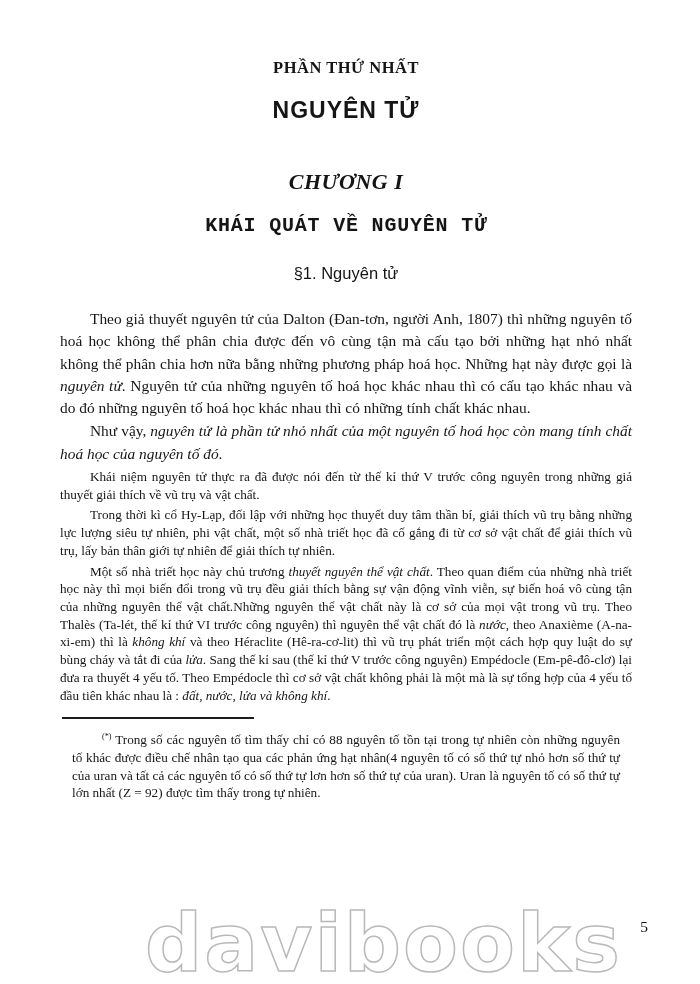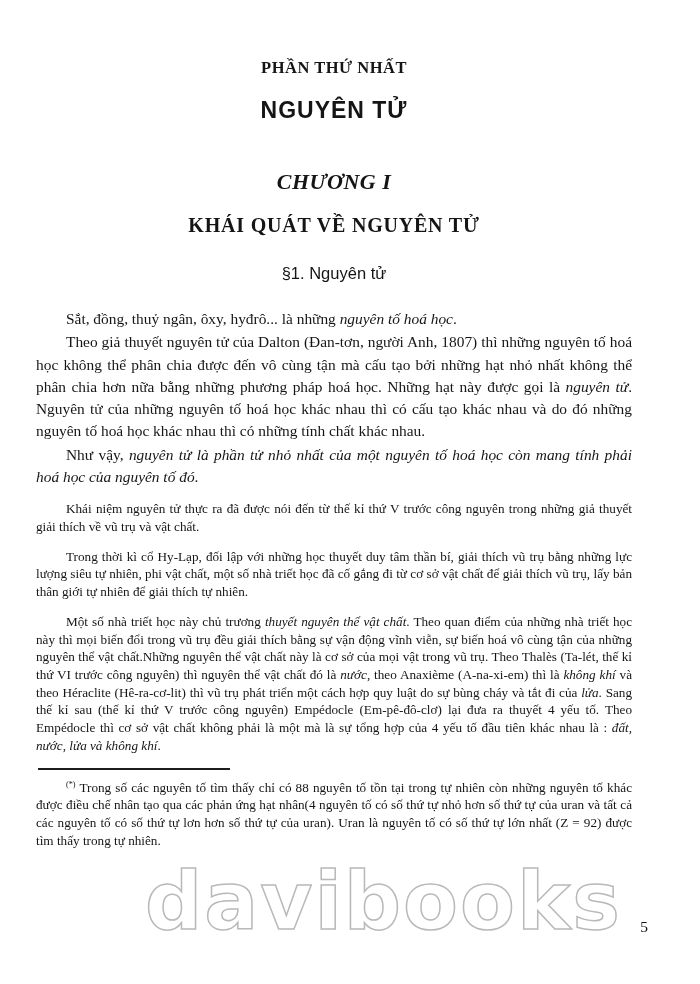--- a/index.html
+++ b/index.html
@@ -8,41 +8,41 @@
     background: #ffffff;
     color: #151515;
     font-family: "Liberation Serif", serif;
     position: relative;
     overflow: hidden;
   }
   .page {
     position: relative;
     width: 684px; height: 984px;
     box-sizing: border-box;
-    padding: 58px 52px 0 36px;
+    padding: 58px 52px 0 60px;
   }
   
   .headings { text-align: center; }
   .h-part {
     font-family: "Liberation Serif", serif;
     font-size: 16.5px; font-weight: 700; letter-spacing: 0.5px;
   }
   .h-part-title {
     font-family: "Liberation Sans", sans-serif;
     font-size: 23px; font-weight: 700; letter-spacing: 1px;
     margin-top: 19px;
   }
   .h-chapter {
     font-family: "Liberation Serif", serif;
     font-size: 22px; font-weight: 700; font-style: italic;
     letter-spacing: 0.5px;
     margin-top: 45px;
   }
   .h-chapter-title {
-    font-family: Liberation Serif, serif;
+    font-family: Liberation Mono, monospace;
     font-size: 20px; font-weight: 700; letter-spacing: 0.8px;
     margin-top: 19px;
   }
   .h-section {
     font-family: "Liberation Sans", sans-serif;
     font-size: 16.5px; font-weight: 400;
     margin-top: 27px;
   }
   
   .body-text { margin-top: 25px; }
@@ -50,44 +50,44 @@
     margin: 0;
     font-size: 15.4px;
     line-height: 22.3px;
     text-align: justify;
     text-indent: 30px;
   }
   .para + .para { margin-top: 1px; }
   .para.small {
     font-size: 13.2px;
     line-height: 17.7px;
-    margin-top: 12px;
+    margin-top: 3px;
   }
   .para em { font-style: italic; }
   sup { font-size: 0.62em; line-height: 0; }
   
   .footnote-sep {
     width: 192px; height: 0;
     border-top: 2px solid #1d1d1d;
     margin: 13px 0 9px 2px;
   }
   .footnote {
     font-size: 13.2px;
     line-height: 17.7px;
     text-align: justify;
     text-indent: 30px;
-    margin: 0;
+    margin: 12px;
   }
   
   .watermark {
     position: absolute; left: 0; top: 0; width: 700px; height: 984px;
     pointer-events: none; z-index: 3;
   }
   .wm-logo {
-    position: absolute; left: 145px; top: 862px;
+    position: absolute; left: 145px; top: 904px;
     font-family: "DejaVu Sans", sans-serif;
     font-size: 80px; font-weight: 700; letter-spacing: 2px;
     color: #ffffff;
     -webkit-text-stroke: 1.5px #b9b9b9;
     line-height: 1;
   }
   .wm-slogan {
     position: absolute; left: 238px; top: 936px;
     font-family: "DejaVu Sans", sans-serif;
     font-size: 36px; font-weight: 700; letter-spacing: 2px;
@@ -108,23 +108,22 @@
 
   <div class="headings">
     <div class="h-part">PHẦN THỨ NHẤT</div>
     <div class="h-part-title">NGUYÊN TỬ</div>
     <div class="h-chapter">CHƯƠNG I</div>
     <div class="h-chapter-title">KHÁI QUÁT VỀ NGUYÊN TỬ</div>
     <div class="h-section">§1. Nguyên tử</div>
   </div>
 
   <div class="body-text">
-    <p class="para"><span>Sắt, đồng, thuỷ ngân, ôxy, hyđrô... là những </span><em>nguyên tố hoá học</em><span>.</span></p>
     <p class="para"><span>Theo giả thuyết nguyên tử của Dalton (Đan-tơn, người Anh, 1807) thì những nguyên tố hoá học không thể phân chia được đến vô cùng tận mà cấu tạo bởi những hạt nhỏ nhất không thể phân chia hơn nữa bằng những phương pháp hoá học. Những hạt này được gọi là </span><em>nguyên tử</em><span>. Nguyên tử của những nguyên tố hoá học khác nhau thì có cấu tạo khác nhau và do đó những nguyên tố hoá học khác nhau thì có những tính chất khác nhau.</span></p>
-    <p class="para"><span>Như vậy, </span><em>nguyên tử là phần tử nhỏ nhất của một nguyên tố hoá học còn mang tính phải hoá học của nguyên tố đó</em><span>.</span></p>
+    <p class="para"><span>Như vậy, </span><em>nguyên tử là phần tử nhỏ nhất của một nguyên tố hoá học còn mang tính chất hoá học của nguyên tố đó</em><span>.</span></p>
     <p class="para small"><span>Khái niệm nguyên tử thực ra đã được nói đến từ thế kỉ thứ V trước công nguyên trong những giả thuyết giải thích về vũ trụ và vật chất.</span></p>
     <p class="para small"><span>Trong thời kì cổ Hy-Lạp, đối lập với những học thuyết duy tâm thần bí, giải thích vũ trụ bằng những lực lượng siêu tự nhiên, phi vật chất, một số nhà triết học đã cố gắng đi từ cơ sở vật chất để giải thích vũ trụ, lấy bản thân giới tự nhiên để giải thích tự nhiên.</span></p>
     <p class="para small"><span>Một số nhà triết học này chủ trương </span><em>thuyết nguyên thể vật chất</em><span>. Theo quan điểm của những nhà triết học này thì mọi biến đổi trong vũ trụ đều giải thích bằng sự vận động vĩnh viễn, sự biến hoá vô cùng tận của những nguyên thể vật chất.Những nguyên thể vật chất này là cơ sở của mọi vật trong vũ trụ. Theo Thalès (Ta-lét, thế kỉ thứ VI trước công nguyên) thì nguyên thể vật chất đó là </span><em>nước</em><span>, theo Anaxième (A-na-xi-em) thì là </span><em>không khí</em><span> và theo Héraclite (Hê-ra-cơ-lit) thì vũ trụ phát triển một cách hợp quy luật do sự bùng cháy và tắt đi của </span><em>lửa</em><span>. Sang thế kỉ sau (thế kỉ thứ V trước công nguyên) Empédocle (Em-pê-đô-clơ) lại đưa ra thuyết 4 yếu tố. Theo Empédocle thì cơ sở vật chất không phải là một mà là sự tổng hợp của 4 yếu tố đầu tiên khác nhau là : </span><em>đất, nước, lửa và không khí</em><span>.</span></p>
   </div>
 
   <div class="footnote-sep"></div>
   <p class="footnote"><sup>(*)</sup><span> Trong số các nguyên tố tìm thấy chỉ có 88 nguyên tố tồn tại trong tự nhiên còn những nguyên tố khác được điều chế nhân tạo qua các phản ứng hạt nhân(4 nguyên tố có số thứ tự nhỏ hơn số thứ tự của uran và tất cả các nguyên tố có số thứ tự lơn hơn số thứ tự của uran). Uran là nguyên tố có số thứ tự lớn nhất (Z = 92) được tìm thấy trong tự nhiên.</span></p>
 
   <div class="watermark">
     <div class="wm-logo">davibooks</div>

